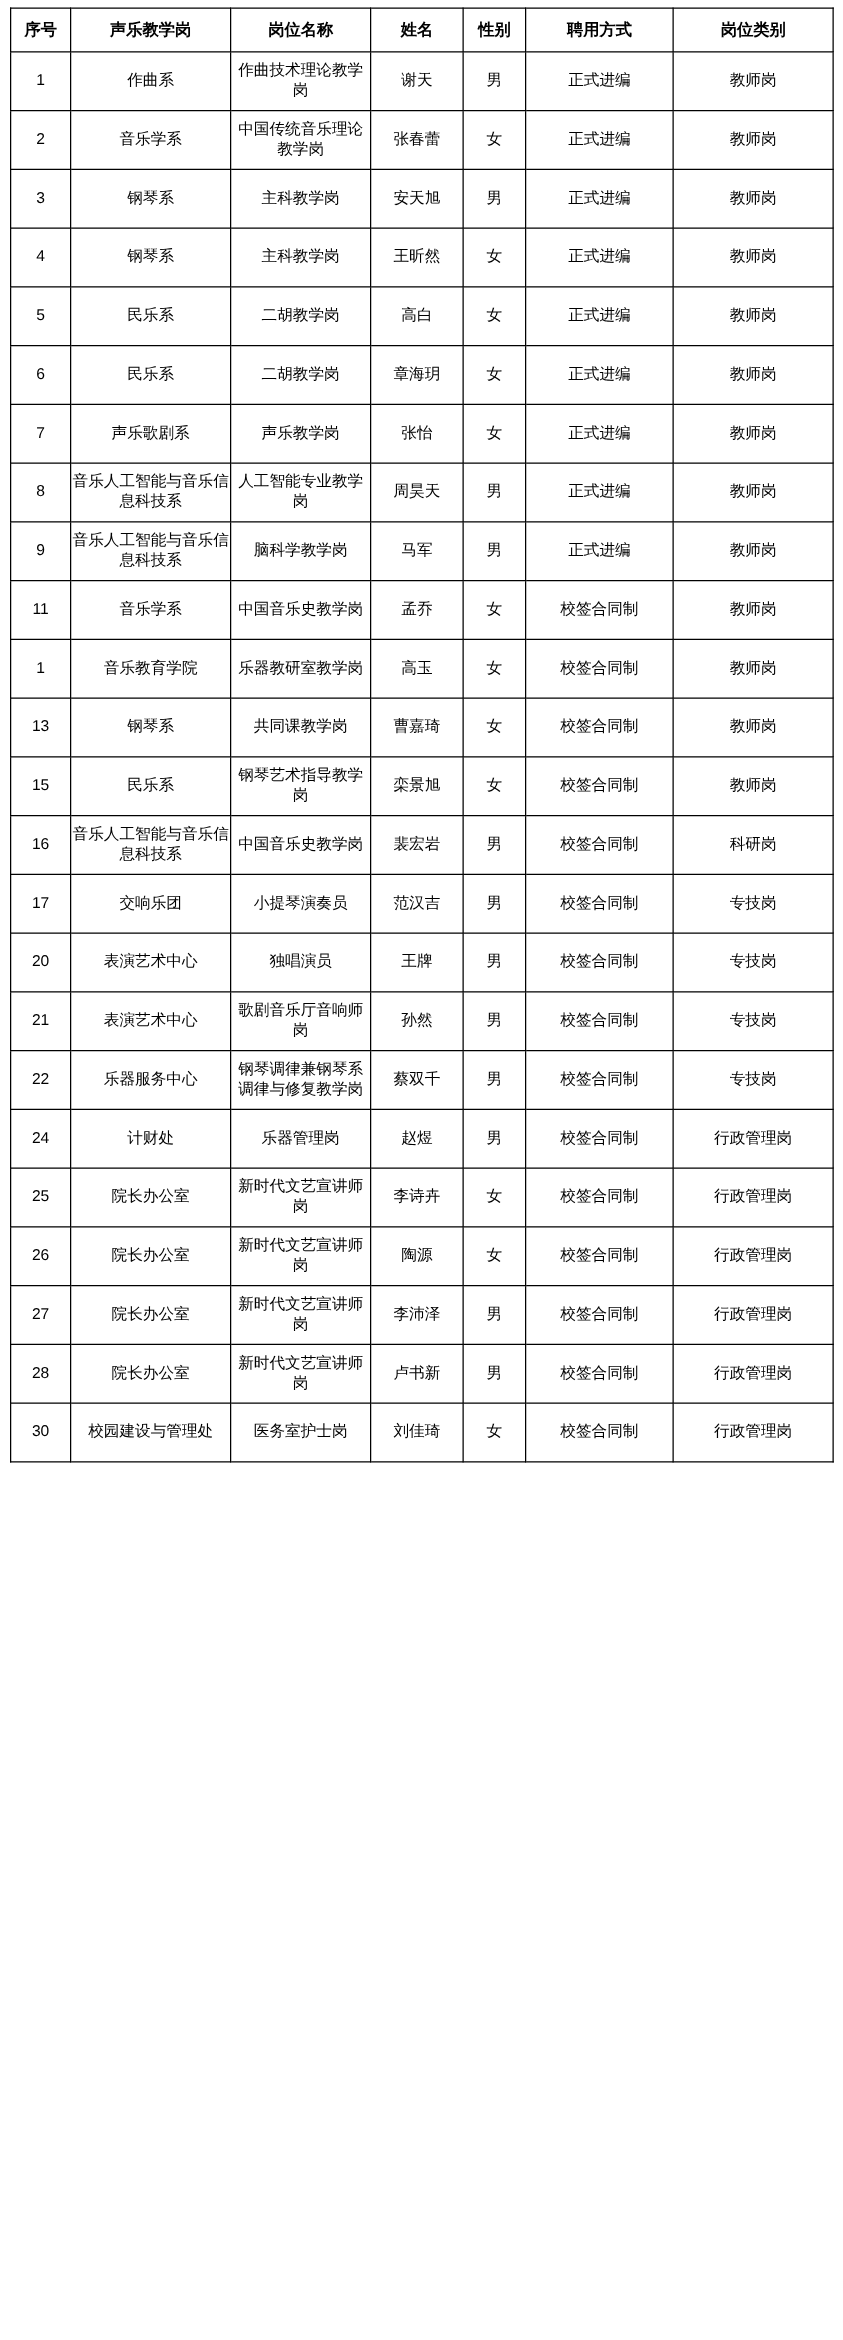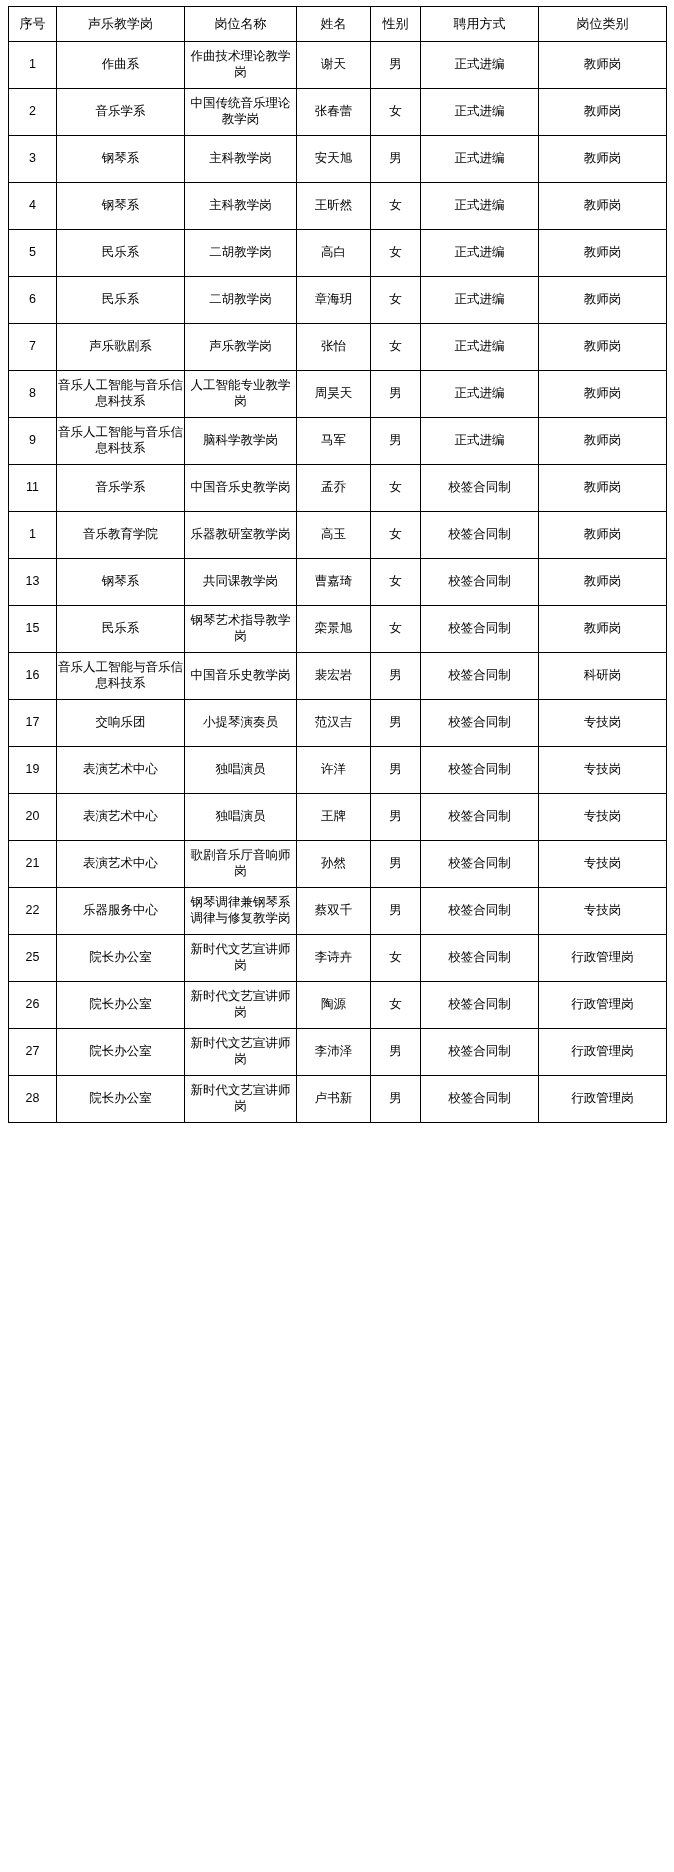--- a/index.html
+++ b/index.html
@@ -27,21 +27,21 @@
   table.roster td {
     border: 1px solid #000000;
     text-align: center;
     vertical-align: middle;
     font-size: 12.5px;
     line-height: 1.25;
     padding: 3px 1px;
     word-break: break-all;
   }
   table.roster th {
-    font-weight: normal;
+    font-weight: bold;
     height: 26px;
     font-size: 13px;
     padding: 4px 1px;
   }
   table.roster td {
     height: 40px;
   }
   
   col.c-index { width: 48px; }
   col.c-dept  { width: 128px; }
@@ -206,29 +206,20 @@
         <tr>
           <td>17</td>
           <td>交响乐团</td>
           <td>小提琴演奏员</td>
           <td>范汉吉</td>
           <td>男</td>
           <td>校签合同制</td>
           <td>专技岗</td>
         </tr>
         <tr>
-          <td>19</td>
-          <td>表演艺术中心</td>
-          <td>独唱演员</td>
-          <td>许洋</td>
-          <td>男</td>
-          <td>校签合同制</td>
-          <td>专技岗</td>
-        </tr>
-        <tr>
           <td>20</td>
           <td>表演艺术中心</td>
           <td>独唱演员</td>
           <td>王牌</td>
           <td>男</td>
           <td>校签合同制</td>
           <td>专技岗</td>
         </tr>
         <tr>
           <td>21</td>
@@ -242,20 +233,29 @@
         <tr>
           <td>22</td>
           <td>乐器服务中心</td>
           <td>钢琴调律兼钢琴系调律与修复教学岗</td>
           <td>蔡双千</td>
           <td>男</td>
           <td>校签合同制</td>
           <td>专技岗</td>
         </tr>
         <tr>
+          <td>24</td>
+          <td>计财处</td>
+          <td>乐器管理岗</td>
+          <td>赵煜</td>
+          <td>男</td>
+          <td>校签合同制</td>
+          <td>行政管理岗</td>
+        </tr>
+        <tr>
           <td>25</td>
           <td>院长办公室</td>
           <td>新时代文艺宣讲师岗</td>
           <td>李诗卉</td>
           <td>女</td>
           <td>校签合同制</td>
           <td>行政管理岗</td>
         </tr>
         <tr>
           <td>26</td>
@@ -274,18 +274,27 @@
           <td>男</td>
           <td>校签合同制</td>
           <td>行政管理岗</td>
         </tr>
         <tr>
           <td>28</td>
           <td>院长办公室</td>
           <td>新时代文艺宣讲师岗</td>
           <td>卢书新</td>
           <td>男</td>
+          <td>校签合同制</td>
+          <td>行政管理岗</td>
+        </tr>
+        <tr>
+          <td>30</td>
+          <td>校园建设与管理处</td>
+          <td>医务室护士岗</td>
+          <td>刘佳琦</td>
+          <td>女</td>
           <td>校签合同制</td>
           <td>行政管理岗</td>
         </tr>
       </tbody>
   </table>
 </div>
 
 </body></html>

